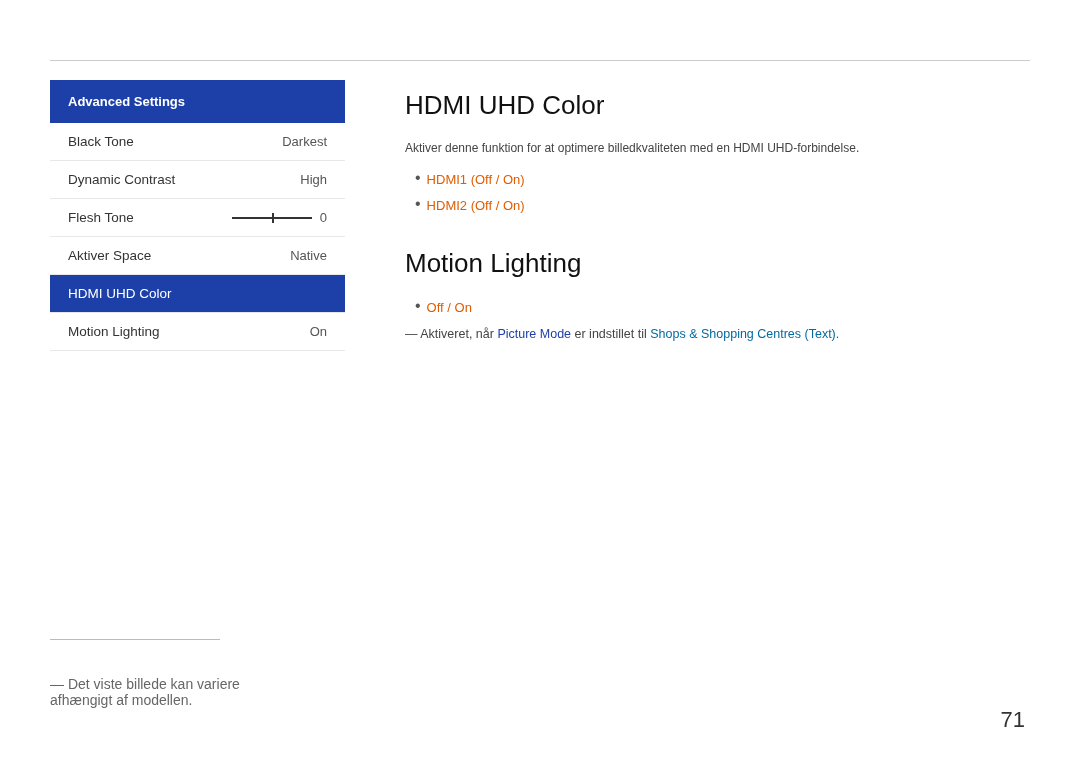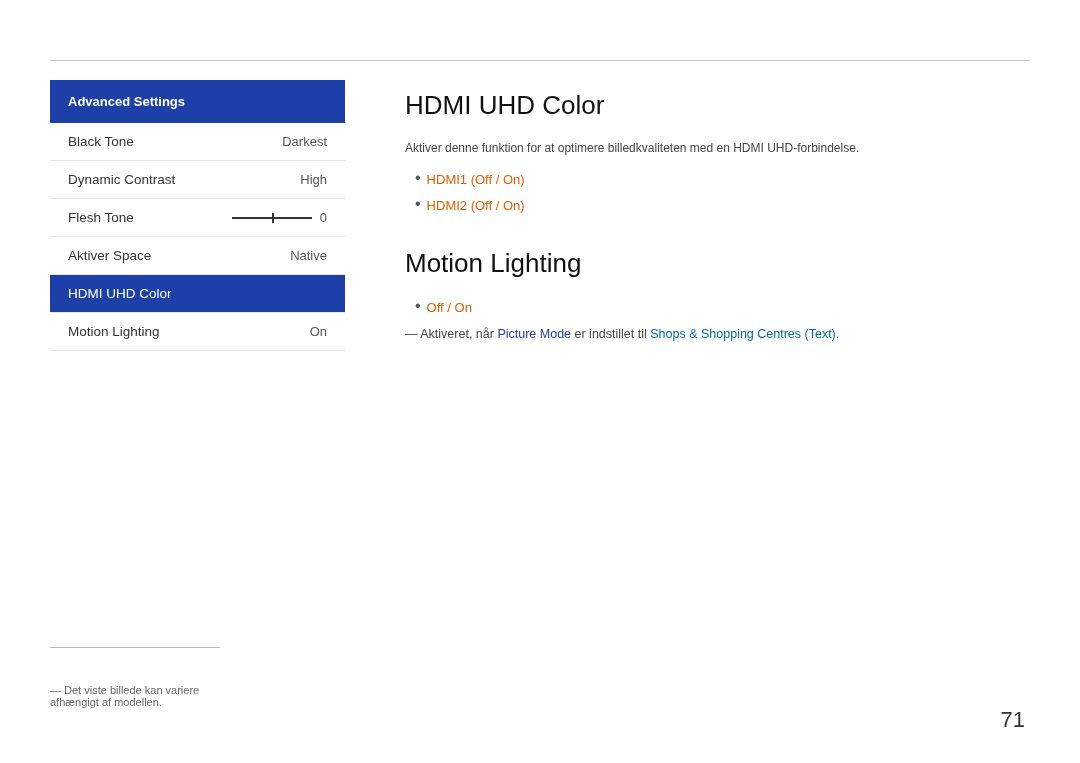--- a/index.html
+++ b/index.html
@@ -165,21 +165,21 @@
     }
 
     .footnote-line {
       height: 1px;
       background: #bbb;
       margin-bottom: 6px;
       width: 170px;
     }
 
     .footnote-text {
-      font-size: 11px;
+      font-size: 14px;
       color: #666;
       margin-top: 36px;
     }
 
     .note-text {
       font-size: 12.5px;
       color: #444;
       margin-top: 10px;
       line-height: 1.5;
     }

